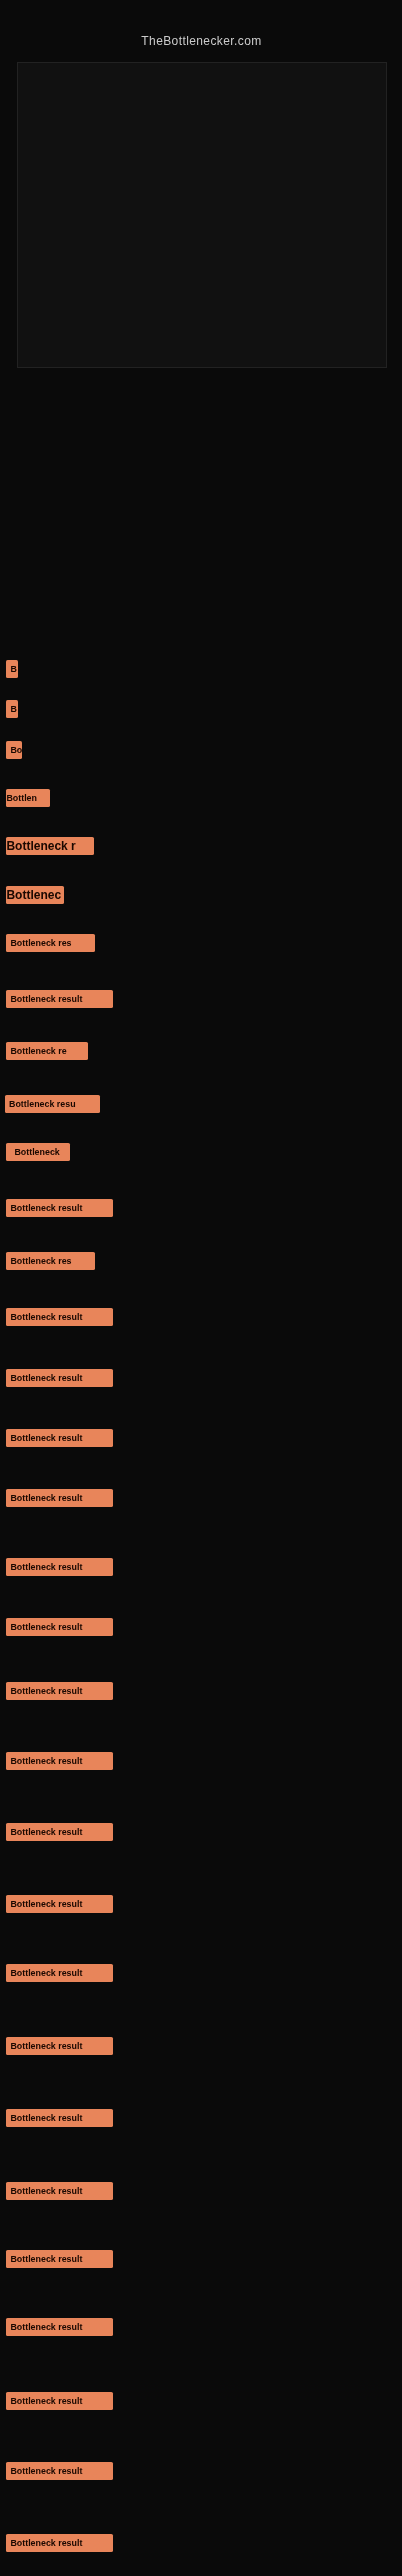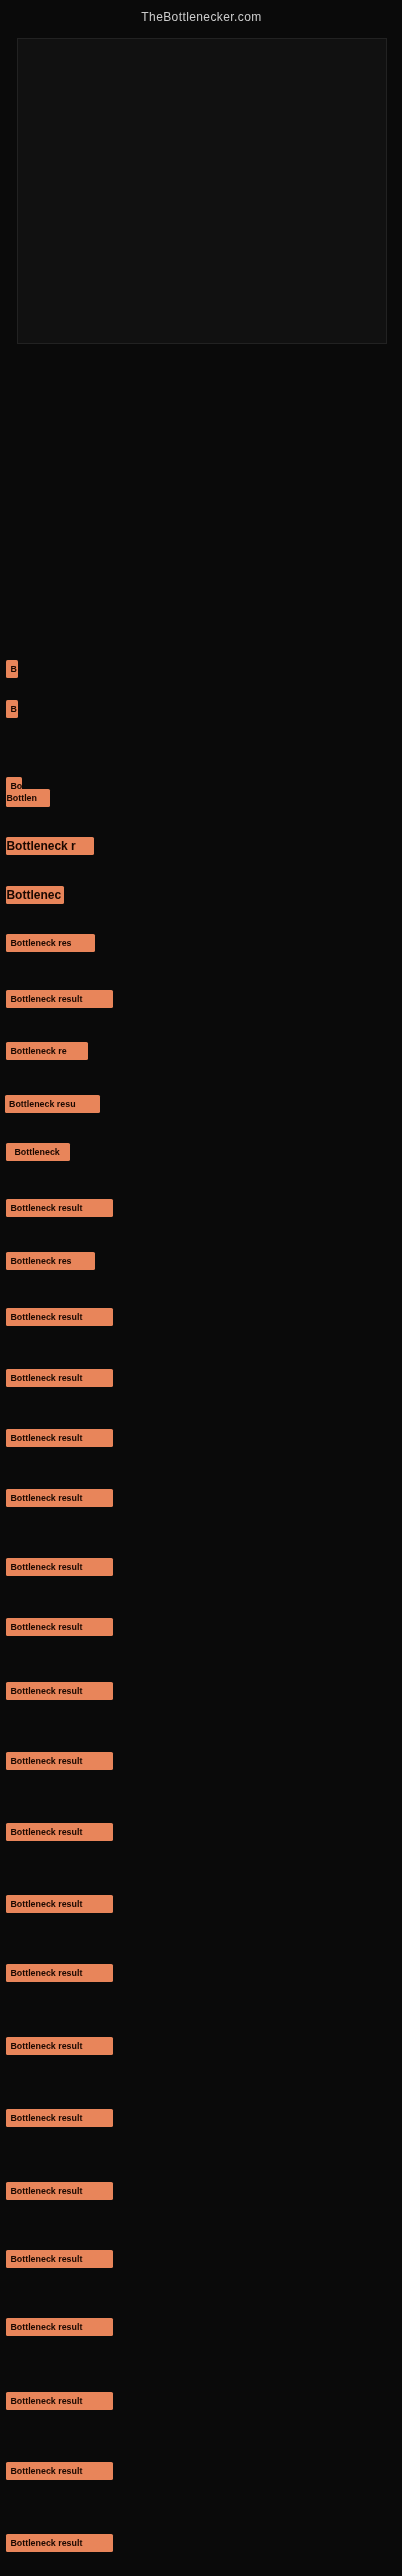--- a/index.html
+++ b/index.html
@@ -10,20 +10,21 @@
       font-family: Arial, sans-serif;
       position: relative;
       overflow-x: hidden;
     }
     .site-title {
       color: #cccccc;
       font-size: 12px;
       text-align: center;
       padding: 9.7px 0 6.4px 0;
       letter-spacing: 0.4px;
+      margin-top: 24px;
     }
     .chart-area {
       width: 370px;
       height: 306px;
       margin: 8px auto;
       background-color: #111111;
       border: 0.8px solid #222;
       position: relative;
     }
   </style>
@@ -35,21 +36,21 @@
 <div class="chart-area"></div>
 
 <div id="bars-container" style="position: absolute; top: 0px; left: 0px; width: 403px;">
     <div style="position: absolute; top: 660px; left: 6.4px;">
       <div style="background-color: rgb(232, 133, 90); height: 17.7px; width: 11.3px; border-radius: 1.6px; display: flex; align-items: center; padding-left: 4px; font-size: 8.9px; color: rgb(26, 8, 0); font-weight: bold; white-space: nowrap; overflow: hidden;">B</div>
     </div>
     <div style="position: absolute; top: 700px; left: 6.4px;">
       <div style="background-color: rgb(232, 133, 90); height: 17.7px; width: 11.3px; border-radius: 1.6px; display: flex; align-items: center; padding-left: 4px; font-size: 8.9px; color: rgb(26, 8, 0); font-weight: bold; white-space: nowrap; overflow: hidden;">B</div>
     </div>
     <div style="position: absolute; top: 741px; left: 6.4px;">
-      <div style="background-color: rgb(232, 133, 90); height: 17.7px; width: 16px; border-radius: 1.6px; display: flex; align-items: center; padding-left: 4px; font-size: 8.9px; color: rgb(26, 8, 0); font-weight: bold; white-space: nowrap; overflow: hidden; margin-top: 36px;">Bo</div>
+      <div style="background-color: rgb(232, 133, 90); height: 17.7px; width: 16px; border-radius: 1.6px; display: flex; align-items: center; padding-left: 4px; font-size: 8.9px; color: rgb(26, 8, 0); font-weight: bold; white-space: nowrap; overflow: hidden;">Bo</div>
     </div>
     <div style="position: absolute; top: 789px; left: 6.4px;">
       <div style="background-color: rgb(232, 133, 90); height: 17.7px; width: 44px; border-radius: 1.6px; display: flex; align-items: center; font-size: 8.9px; color: rgb(26, 8, 0); font-weight: bold; white-space: nowrap; overflow: hidden;">Bottlen</div>
     </div>
     <div style="position: absolute; top: 837px; left: 6.4px;">
       <div style="background-color: rgb(232, 133, 90); height: 17.7px; width: 88px; border-radius: 1.6px; display: flex; align-items: center; padding-left: 0; font-size: 12px; color: rgb(26, 8, 0); font-weight: bold; white-space: nowrap; overflow: hidden;">Bottleneck r</div>
     </div>
     <div style="position: absolute; top: 886px; left: 6.4px;">
       <div style="background-color: rgb(232, 133, 90); height: 17.7px; width: 58px; border-radius: 1.6px; display: flex; align-items: center; padding-left: 0; font-size: 12px; color: rgb(26, 8, 0); font-weight: bold; white-space: nowrap; overflow: hidden;">Bottlenec</div>
     </div>

